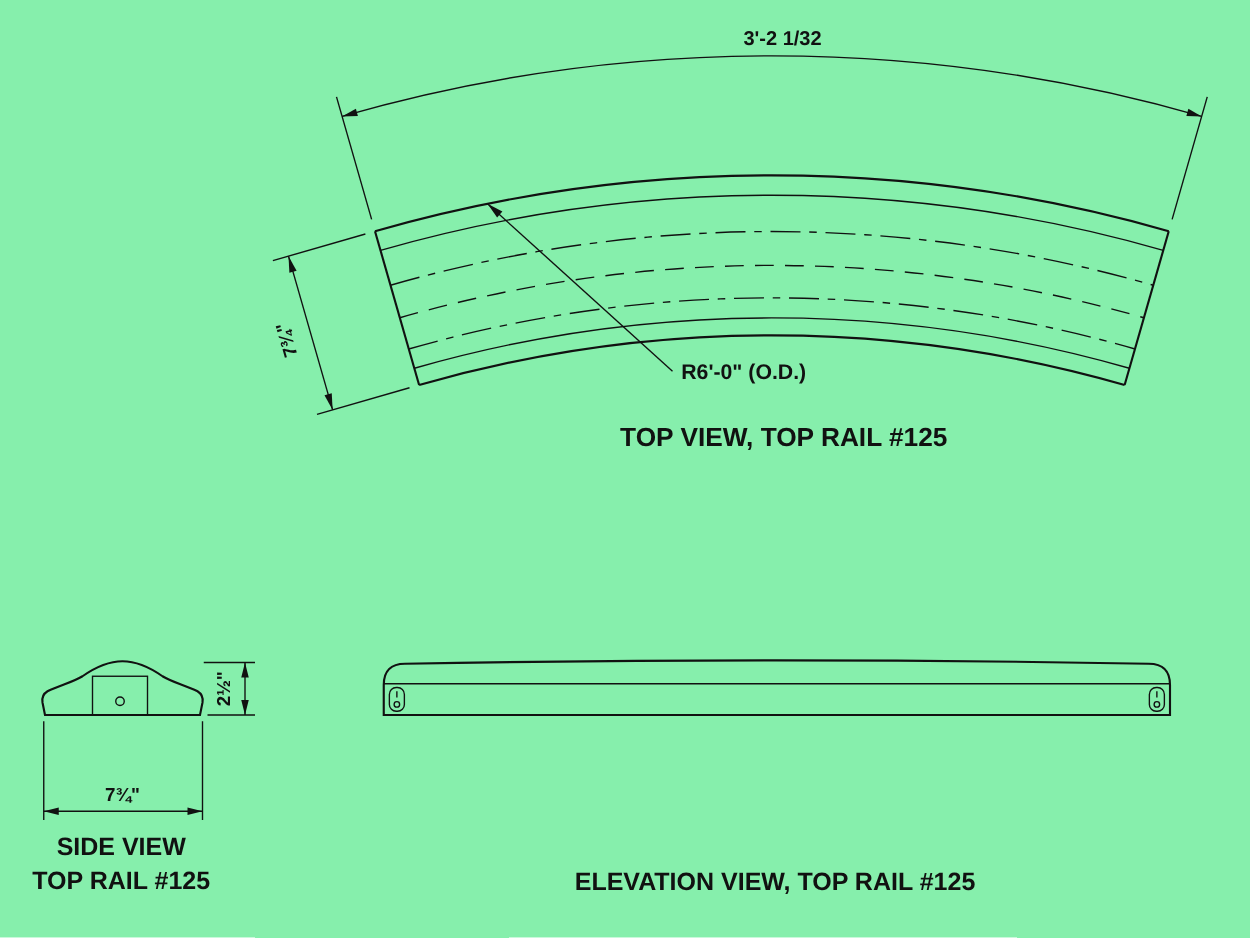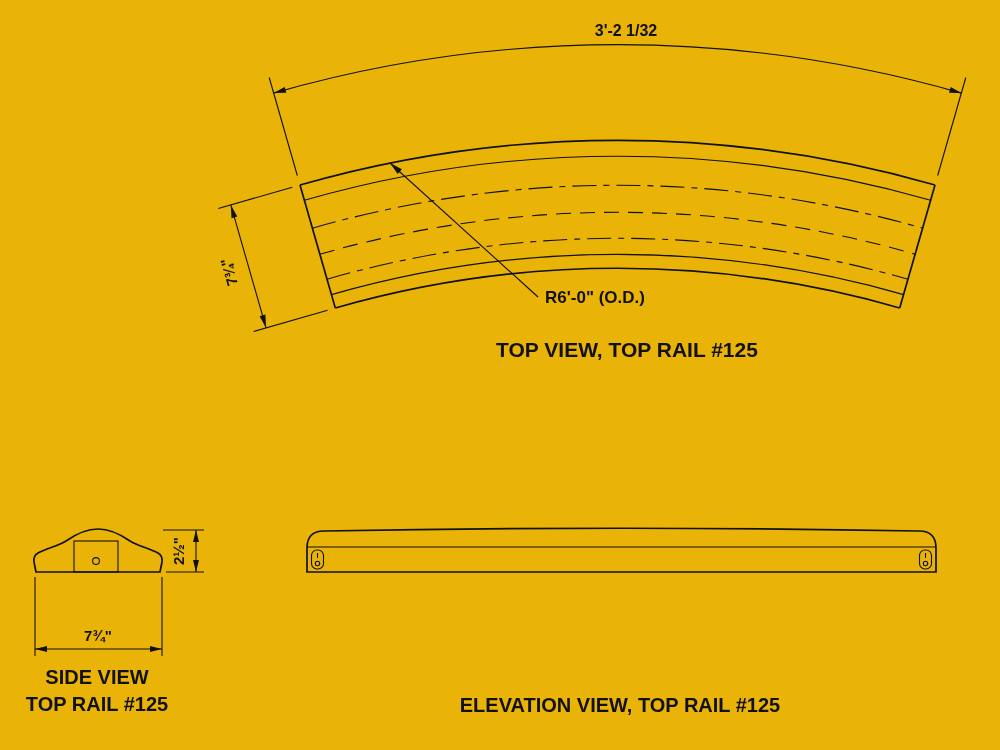--- a/index.html
+++ b/index.html
@@ -1,16 +1,16 @@
 <!DOCTYPE html>
 <html><head>
 <meta charset="utf-8">
 <style>
   html,body{margin:0;padding:0;background:#ffffff;}
-  .sheet{position:relative;width:1000px;height:750px;background:#eab308;overflow:hidden;}
+  .sheet{position:relative;width:1000px;height:750px;background:#86efac;overflow:hidden;}
   svg{display:block;}
   text{fill:#111111;}
   .cap{font:700 21px "Liberation Sans", sans-serif;}
   .cap2{font:700 20px "Liberation Sans", sans-serif;}
   .dimbig{font:700 16px "Liberation Sans", sans-serif;}
   .dimrad{font:700 17px "Liberation Sans", sans-serif;}
   .dimsm{font:700 15px "Liberation Sans", sans-serif;}
   .ln{stroke:#111111;fill:none;}
   .w17{stroke-width:1.7;}
   .w11{stroke-width:1.1;}

